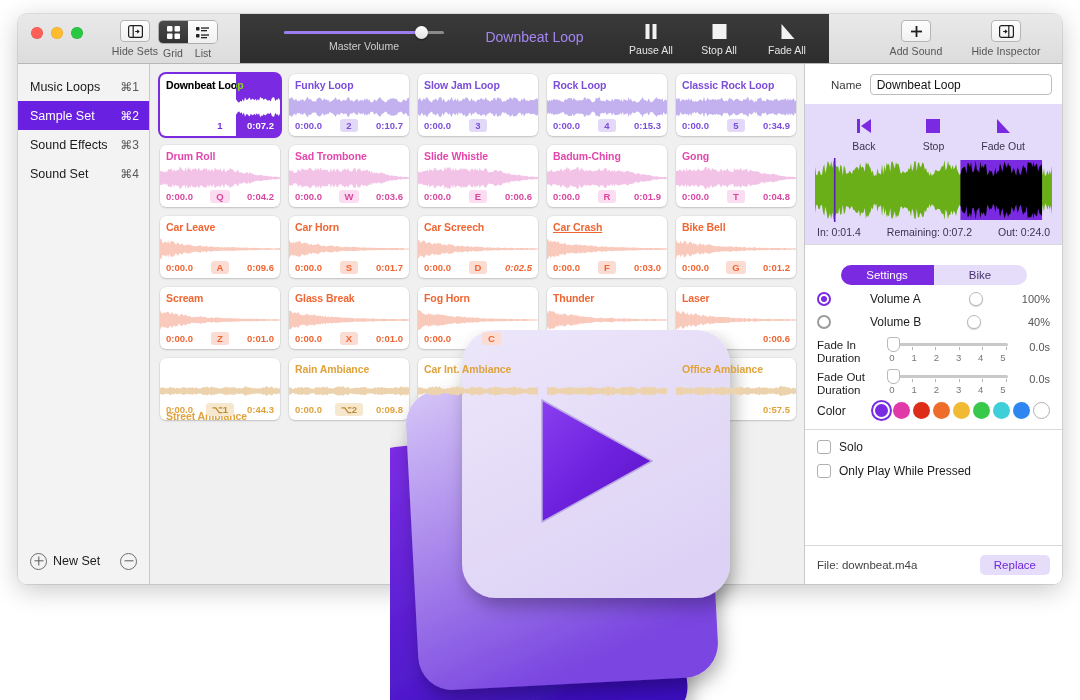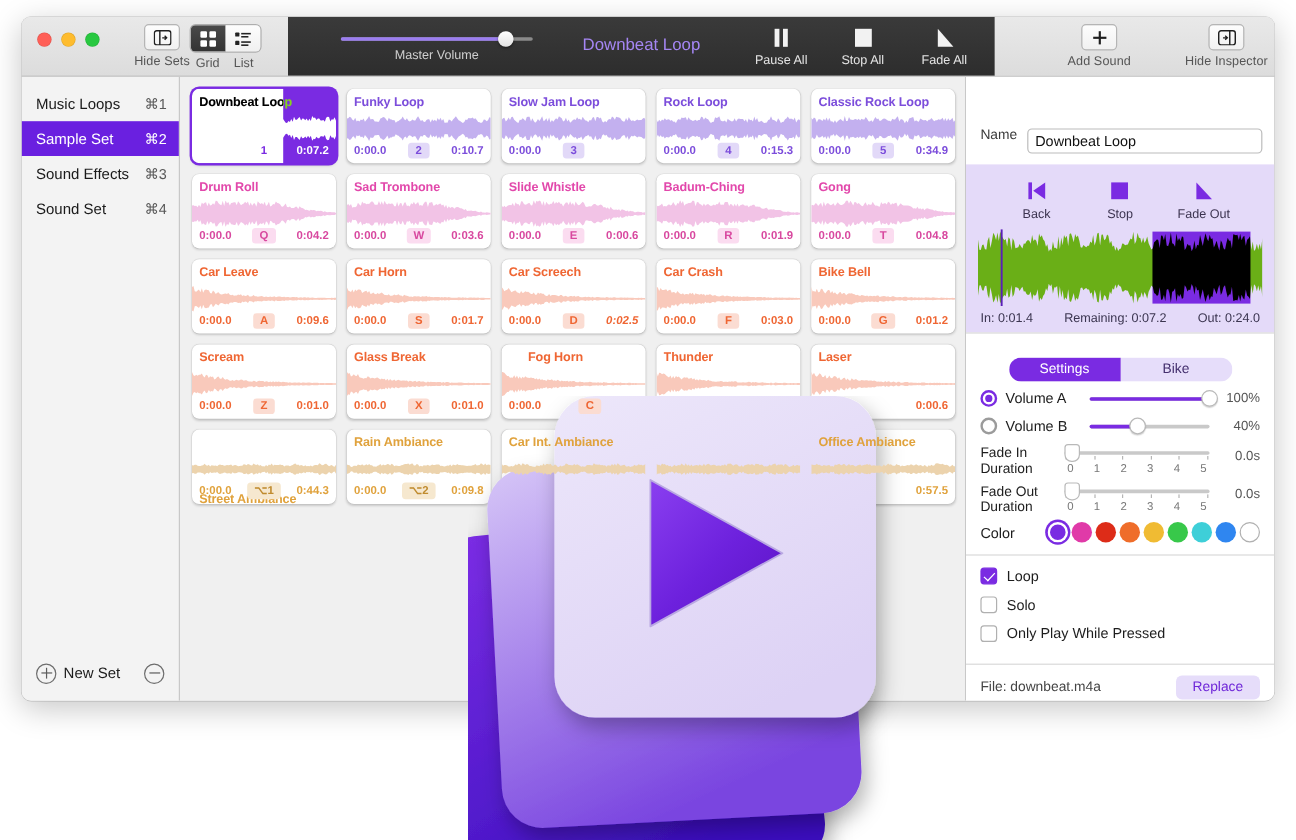--- a/index.html
+++ b/index.html
@@ -137,21 +137,21 @@
 
   
   .tile.sel { background: #7a2be2; box-shadow: 0 0 0 2px #7a2be2, 0 1px 3px rgba(0,0,0,.25); }
   .tile.sel .progress { position: absolute; left: 0; top: 0; bottom: 0; background: #fff; z-index: 1; }
   .tile.sel .tile-title { color: #fff; mix-blend-mode: normal; }
   .tile.sel .tile-foot { color: #fff; }
 
   
   .inspector { width: 258px; background: #fff; border-left: 1px solid #c8c8c8;
                display: flex; flex-direction: column; }
-  .insp-name { display: flex; gap: 8px; padding: 10px 10px 9px 12px; margin-top: 33px; }
+  .insp-name { display: flex; align-items: center; gap: 8px; padding: 10px 10px 9px 26px; }
   .insp-name label { font-size: 11.5px; color: #3a3a3a; }
   .name-field {
     flex: 1; height: 21px; border: 1px solid #bcbcbc; border-radius: 4px;
     background: #fff; font-size: 12px; color: #111; padding: 0 6px; font-family: inherit;
   }
   .insp-player { background: #e4daf9; padding: 8px 10px 6px 10px; }
   .pl-btns { display: flex; justify-content: space-around; padding: 2px 14px 0 14px; }
   .pl-b { display: flex; flex-direction: column; align-items: center; width: 62px; }
   .pl-ic { height: 24px; display:flex; align-items:center; justify-content:center; }
   .pl-lb { font-size: 10.5px; color: #3c3450; margin-top: 2px; }
@@ -159,21 +159,21 @@
   .pl-wave svg { width: 100%; height: 100%; display: block; }
   .pl-times { display: flex; justify-content: space-between; font-size: 10.5px; color: #3b3550; margin-top: 4px; padding: 0 2px;}
 
   .tabs-wrap { padding: 9px 0 7px 0; display: flex; justify-content: center;
                border-top: 1px solid #d9d9d9; }
   .tabs { display: flex; border-radius: 11px; overflow: hidden; width: 186px; margin-top: 11px; }
   .tab { flex: 1; text-align: center; font-size: 11.5px; padding: 4px 0; color: #45306e; background: #e6ddfa; }
   .tab.active { background: #7a2be2; color: #fff; }
 
   .settings { padding: 0 12px; }
-  .row { display: flex; align-items: center; margin-bottom: 9px; }
+  .row { display: flex; align-items: center; margin-bottom: 9px; gap: 32px; }
   .radio { width: 14px; height: 14px; border-radius: 50%; border: 2px solid #9b9b9b; flex: none; }
   .radio.on { border-color: #7a2be2; position: relative; }
   .radio.on::after { content:""; position: absolute; left:50%; top:50%; transform: translate(-50%,-50%);
                      width: 6px; height: 6px; border-radius: 50%; background: #7a2be2; }
   .row-lbl { font-size: 12px; color: #1d1d1d; margin-left: 7px; }
   .vol-lbl { width: 62px; }
   .sl { position: relative; flex: 1; height: 14px; margin: 0 8px; }
   .sl-track { position: absolute; top: 6px; left: 0; right: 0; height: 2.5px; background: #c9c9c9; border-radius: 2px; }
   .sl-fill { position: absolute; top: 6px; left: 0; height: 2.5px; background: #7a2be2; border-radius: 2px; }
   .sl-knob { position: absolute; top: 0px; width: 14px; height: 14px; border-radius: 50%;
@@ -317,21 +317,21 @@
       <div class="tb-right">
         <div class="tb-item" style="left:56px;">
           <div class="tb-btn">
             <svg width="13" height="13" viewBox="0 0 13 13">
               <rect x="5.6" y="1" width="1.8" height="11" fill="#1f1f1f"></rect>
               <rect x="1" y="5.6" width="11" height="1.8" fill="#1f1f1f"></rect>
             </svg>
           </div>
           <div class="tb-label">Add Sound</div>
         </div>
-        <div class="tb-item" style="left:148px; width:90px;">
+        <div class="tb-item" style="left:132px; width:90px;">
           <div class="tb-btn">
             <svg width="15" height="13" viewBox="0 0 15 13">
               <rect x="0.6" y="0.6" width="13.8" height="11.8" rx="2" fill="none" stroke="#1f1f1f" stroke-width="1.2"></rect>
               <line x1="9.8" y1="0.6" x2="9.8" y2="12.4" stroke="#1f1f1f" stroke-width="1.2"></line>
               <path d="M4.2 6.5 L7.6 6.5 M6 4.8 L7.8 6.5 L6 8.2" stroke="#1f1f1f" stroke-width="1.1" fill="none"></path>
             </svg>
           </div>
           <div class="tb-label">Hide Inspector</div>
         </div>
       </div>
@@ -532,21 +532,21 @@
                   <path d="M0.0,1.1 L1.2,2.7 L2.3,4.7 L3.5,3.8 L4.7,3.5 L5.8,1.9 L7.0,3.6 L8.2,5.5 L9.3,4.9 L10.5,4.3 L11.7,4.1 L12.8,5.5 L14.0,5.9 L15.1,6.6 L16.3,4.4 L17.5,6.1 L18.6,5.8 L19.8,4.7 L21.0,5.4 L22.1,5.2 L23.3,6.0 L24.5,7.0 L25.6,7.0 L26.8,5.8 L28.0,7.6 L29.1,7.6 L30.3,5.8 L31.5,6.8 L32.6,6.1 L33.8,6.7 L35.0,6.7 L36.1,8.1 L37.3,8.6 L38.4,8.4 L39.6,7.0 L40.8,8.7 L41.9,7.9 L43.1,7.8 L44.3,7.8 L45.4,8.1 L46.6,8.4 L47.8,8.9 L48.9,7.9 L50.1,7.8 L51.3,9.0 L52.4,8.8 L53.6,8.5 L54.8,9.3 L55.9,9.3 L57.1,8.6 L58.3,8.6 L59.4,9.1 L60.6,8.5 L61.7,9.2 L62.9,8.8 L64.1,8.7 L65.2,9.6 L66.4,9.7 L67.6,9.8 L68.7,9.6 L69.9,9.2 L71.1,9.8 L72.2,9.3 L73.4,9.6 L74.6,9.9 L75.7,9.2 L76.9,10.0 L78.1,9.9 L79.2,9.5 L80.4,9.5 L81.6,9.8 L82.7,10.0 L83.9,10.0 L85.0,10.0 L86.2,10.1 L87.4,9.6 L88.5,9.8 L89.7,10.2 L90.9,9.9 L92.0,10.1 L93.2,9.8 L94.4,9.8 L95.5,10.2 L96.7,10.2 L97.9,10.2 L99.0,9.9 L100.2,10.0 L101.4,10.2 L102.5,10.0 L103.7,10.1 L104.9,10.0 L106.0,10.2 L107.2,10.2 L108.3,10.1 L109.5,10.1 L110.7,10.4 L111.8,10.3 L113.0,10.3 L114.2,10.1 L115.3,10.4 L116.5,10.1 L117.7,10.4 L118.8,10.4 L120.0,10.3 L120.0,11.7 L118.8,11.6 L117.7,11.6 L116.5,11.9 L115.3,11.6 L114.2,11.9 L113.0,11.7 L111.8,11.7 L110.7,11.6 L109.5,11.9 L108.3,11.9 L107.2,11.8 L106.0,11.8 L104.9,12.0 L103.7,11.9 L102.5,12.0 L101.4,11.8 L100.2,12.0 L99.0,12.1 L97.9,11.8 L96.7,11.8 L95.5,11.8 L94.4,12.2 L93.2,12.2 L92.0,11.9 L90.9,12.1 L89.7,11.8 L88.5,12.2 L87.4,12.4 L86.2,11.9 L85.0,12.0 L83.9,12.0 L82.7,12.0 L81.6,12.2 L80.4,12.5 L79.2,12.5 L78.1,12.1 L76.9,12.0 L75.7,12.8 L74.6,12.1 L73.4,12.4 L72.2,12.7 L71.1,12.2 L69.9,12.8 L68.7,12.4 L67.6,12.2 L66.4,12.3 L65.2,12.4 L64.1,13.3 L62.9,13.2 L61.7,12.8 L60.6,13.5 L59.4,12.9 L58.3,13.4 L57.1,13.4 L55.9,12.7 L54.8,12.7 L53.6,13.5 L52.4,13.2 L51.3,13.0 L50.1,14.2 L48.9,14.1 L47.8,13.1 L46.6,13.6 L45.4,13.9 L44.3,14.2 L43.1,14.2 L41.9,14.1 L40.8,13.3 L39.6,15.0 L38.4,13.6 L37.3,13.4 L36.1,13.9 L35.0,15.3 L33.8,15.3 L32.6,15.9 L31.5,15.2 L30.3,16.2 L29.1,14.4 L28.0,14.4 L26.8,16.2 L25.6,15.0 L24.5,15.0 L23.3,16.0 L22.1,16.8 L21.0,16.6 L19.8,17.3 L18.6,16.2 L17.5,15.9 L16.3,17.6 L15.1,15.4 L14.0,16.1 L12.8,16.5 L11.7,17.9 L10.5,17.7 L9.3,17.1 L8.2,16.5 L7.0,18.4 L5.8,20.1 L4.7,18.5 L3.5,18.2 L2.3,17.3 L1.2,19.3 L0.0,20.9 Z" fill="#f9c9bb"></path>
                 </svg>
               </div>
               <div class="tile-foot">
                 <span style="color: rgb(239, 102, 51);">0:00.0</span>
                 <span class="keycap" style="background: rgb(251, 220, 210); color: rgb(239, 102, 51);">D</span>
                 <span style="color: rgb(239, 102, 51); font-style: italic;">0:02.5</span>
               </div>
             </div>
             <div class="tile">
-              <div class="tile-title" style="color: rgb(239, 102, 51);">Car Crash</div>
+              <div class="tile-title" style="color: rgb(239, 102, 51); text-decoration: underline;">Car Crash</div>
               <div class="wave">
                 <svg viewBox="0 0 120 22" preserveAspectRatio="none">
                   <path d="M0.0,1.0 L1.2,1.5 L2.3,4.6 L3.5,2.1 L4.7,3.7 L5.8,3.7 L7.0,3.5 L8.2,3.0 L9.3,4.7 L10.5,3.7 L11.7,3.4 L12.8,6.0 L14.0,5.4 L15.1,5.5 L16.3,6.6 L17.5,4.5 L18.6,5.7 L19.8,6.8 L21.0,7.3 L22.1,6.3 L23.3,7.6 L24.5,7.1 L25.6,7.0 L26.8,7.5 L28.0,5.9 L29.1,7.0 L30.3,6.0 L31.5,8.0 L32.6,6.3 L33.8,6.9 L35.0,7.2 L36.1,7.6 L37.3,6.7 L38.4,7.6 L39.6,6.9 L40.8,8.5 L41.9,7.5 L43.1,7.9 L44.3,7.3 L45.4,7.4 L46.6,8.4 L47.8,8.3 L48.9,7.8 L50.1,8.7 L51.3,8.9 L52.4,9.0 L53.6,8.7 L54.8,8.3 L55.9,8.3 L57.1,9.1 L58.3,8.5 L59.4,8.5 L60.6,8.9 L61.7,8.9 L62.9,9.4 L64.1,8.6 L65.2,9.0 L66.4,9.3 L67.6,8.9 L68.7,9.4 L69.9,9.1 L71.1,9.5 L72.2,9.2 L73.4,9.2 L74.6,9.3 L75.7,9.1 L76.9,9.3 L78.1,9.4 L79.2,9.5 L80.4,9.6 L81.6,9.6 L82.7,10.0 L83.9,9.4 L85.0,9.6 L86.2,9.5 L87.4,9.5 L88.5,9.9 L89.7,9.6 L90.9,9.7 L92.0,10.1 L93.2,9.7 L94.4,10.1 L95.5,9.9 L96.7,10.3 L97.9,10.1 L99.0,9.9 L100.2,10.0 L101.4,10.2 L102.5,10.0 L103.7,10.1 L104.9,10.0 L106.0,10.2 L107.2,10.2 L108.3,10.1 L109.5,10.1 L110.7,10.0 L111.8,10.2 L113.0,10.1 L114.2,10.2 L115.3,10.3 L116.5,10.2 L117.7,10.3 L118.8,10.4 L120.0,10.3 L120.0,11.7 L118.8,11.6 L117.7,11.7 L116.5,11.8 L115.3,11.7 L114.2,11.8 L113.0,11.9 L111.8,11.8 L110.7,12.0 L109.5,11.9 L108.3,11.9 L107.2,11.8 L106.0,11.8 L104.9,12.0 L103.7,11.9 L102.5,12.0 L101.4,11.8 L100.2,12.0 L99.0,12.1 L97.9,11.9 L96.7,11.7 L95.5,12.1 L94.4,11.9 L93.2,12.3 L92.0,11.9 L90.9,12.3 L89.7,12.4 L88.5,12.1 L87.4,12.5 L86.2,12.5 L85.0,12.4 L83.9,12.6 L82.7,12.0 L81.6,12.4 L80.4,12.4 L79.2,12.5 L78.1,12.6 L76.9,12.7 L75.7,12.9 L74.6,12.7 L73.4,12.8 L72.2,12.8 L71.1,12.5 L69.9,12.9 L68.7,12.6 L67.6,13.1 L66.4,12.7 L65.2,13.0 L64.1,13.4 L62.9,12.6 L61.7,13.1 L60.6,13.1 L59.4,13.5 L58.3,13.5 L57.1,12.9 L55.9,13.7 L54.8,13.7 L53.6,13.3 L52.4,13.0 L51.3,13.1 L50.1,13.3 L48.9,14.2 L47.8,13.7 L46.6,13.6 L45.4,14.6 L44.3,14.7 L43.1,14.1 L41.9,14.5 L40.8,13.5 L39.6,15.1 L38.4,14.4 L37.3,15.3 L36.1,14.4 L35.0,14.8 L33.8,15.1 L32.6,15.7 L31.5,14.0 L30.3,16.0 L29.1,15.0 L28.0,16.1 L26.8,14.5 L25.6,15.0 L24.5,14.9 L23.3,14.4 L22.1,15.7 L21.0,14.7 L19.8,15.2 L18.6,16.3 L17.5,17.5 L16.3,15.4 L15.1,16.5 L14.0,16.6 L12.8,16.0 L11.7,18.6 L10.5,18.3 L9.3,17.3 L8.2,19.0 L7.0,18.5 L5.8,18.3 L4.7,18.3 L3.5,19.9 L2.3,17.4 L1.2,20.5 L0.0,21.0 Z" fill="#f9c9bb"></path>
                 </svg>
               </div>
               <div class="tile-foot">
                 <span style="color: rgb(239, 102, 51);">0:00.0</span>
                 <span class="keycap" style="background: rgb(251, 220, 210); color: rgb(239, 102, 51);">F</span>
                 <span style="color: rgb(239, 102, 51);">0:03.0</span>
               </div>
@@ -584,21 +584,21 @@
                   <path d="M0.0,0.8 L1.2,2.5 L2.3,1.8 L3.5,4.7 L4.7,4.1 L5.8,2.9 L7.0,4.2 L8.2,4.3 L9.3,2.6 L10.5,5.4 L11.7,5.8 L12.8,6.0 L14.0,6.6 L15.1,6.0 L16.3,6.3 L17.5,4.5 L18.6,5.1 L19.8,6.5 L21.0,5.7 L22.1,5.9 L23.3,6.4 L24.5,5.8 L25.6,5.5 L26.8,6.4 L28.0,7.3 L29.1,6.5 L30.3,7.1 L31.5,6.6 L32.6,8.1 L33.8,6.6 L35.0,8.3 L36.1,6.8 L37.3,8.1 L38.4,8.1 L39.6,7.2 L40.8,8.5 L41.9,7.8 L43.1,7.5 L44.3,8.0 L45.4,8.2 L46.6,8.1 L47.8,8.0 L48.9,8.2 L50.1,8.0 L51.3,9.1 L52.4,8.2 L53.6,8.6 L54.8,9.1 L55.9,8.7 L57.1,8.3 L58.3,9.3 L59.4,8.8 L60.6,8.5 L61.7,9.2 L62.9,9.0 L64.1,9.0 L65.2,9.6 L66.4,9.7 L67.6,9.0 L68.7,9.5 L69.9,9.2 L71.1,9.4 L72.2,9.3 L73.4,9.3 L74.6,9.6 L75.7,9.3 L76.9,9.3 L78.1,9.4 L79.2,10.0 L80.4,9.3 L81.6,9.9 L82.7,9.4 L83.9,9.4 L85.0,9.5 L86.2,10.1 L87.4,9.7 L88.5,9.9 L89.7,9.9 L90.9,9.9 L92.0,9.9 L93.2,9.7 L94.4,9.7 L95.5,9.8 L96.7,10.0 L97.9,10.1 L99.0,10.1 L100.2,10.2 L101.4,10.0 L102.5,10.1 L103.7,10.1 L104.9,10.1 L106.0,10.0 L107.2,10.3 L108.3,10.1 L109.5,10.2 L110.7,10.2 L111.8,10.3 L113.0,10.1 L114.2,10.1 L115.3,10.1 L116.5,10.1 L117.7,10.1 L118.8,10.4 L120.0,10.3 L120.0,11.7 L118.8,11.6 L117.7,11.9 L116.5,11.9 L115.3,11.9 L114.2,11.9 L113.0,11.9 L111.8,11.7 L110.7,11.8 L109.5,11.8 L108.3,11.9 L107.2,11.7 L106.0,12.0 L104.9,11.9 L103.7,11.9 L102.5,11.9 L101.4,12.0 L100.2,11.8 L99.0,11.9 L97.9,11.9 L96.7,12.0 L95.5,12.2 L94.4,12.3 L93.2,12.3 L92.0,12.1 L90.9,12.1 L89.7,12.1 L88.5,12.1 L87.4,12.3 L86.2,11.9 L85.0,12.5 L83.9,12.6 L82.7,12.6 L81.6,12.1 L80.4,12.7 L79.2,12.0 L78.1,12.6 L76.9,12.7 L75.7,12.7 L74.6,12.4 L73.4,12.7 L72.2,12.7 L71.1,12.6 L69.9,12.8 L68.7,12.5 L67.6,13.0 L66.4,12.3 L65.2,12.4 L64.1,13.0 L62.9,13.0 L61.7,12.8 L60.6,13.5 L59.4,13.2 L58.3,12.7 L57.1,13.7 L55.9,13.3 L54.8,12.9 L53.6,13.4 L52.4,13.8 L51.3,12.9 L50.1,14.0 L48.9,13.8 L47.8,14.0 L46.6,13.9 L45.4,13.8 L44.3,14.0 L43.1,14.5 L41.9,14.2 L40.8,13.5 L39.6,14.8 L38.4,13.9 L37.3,13.9 L36.1,15.2 L35.0,13.7 L33.8,15.4 L32.6,13.9 L31.5,15.4 L30.3,14.9 L29.1,15.5 L28.0,14.7 L26.8,15.6 L25.6,16.5 L24.5,16.2 L23.3,15.6 L22.1,16.1 L21.0,16.3 L19.8,15.5 L18.6,16.9 L17.5,17.5 L16.3,15.7 L15.1,16.0 L14.0,15.4 L12.8,16.0 L11.7,16.2 L10.5,16.6 L9.3,19.4 L8.2,17.7 L7.0,17.8 L5.8,19.1 L4.7,17.9 L3.5,17.3 L2.3,20.2 L1.2,19.5 L0.0,21.2 Z" fill="#f9c9bb"></path>
                 </svg>
               </div>
               <div class="tile-foot">
                 <span style="color: rgb(239, 102, 51);">0:00.0</span>
                 <span class="keycap" style="background: rgb(251, 220, 210); color: rgb(239, 102, 51);">X</span>
                 <span style="color: rgb(239, 102, 51);">0:01.0</span>
               </div>
             </div>
             <div class="tile">
-              <div class="tile-title" style="color: rgb(239, 102, 51); margin-left: 16px;">Fog Horn</div>
+              <div class="tile-title" style="color: rgb(239, 102, 51);">Fog Horn</div>
               <div class="wave">
                 <svg viewBox="0 0 120 22" preserveAspectRatio="none">
                   <path d="M0.0,0.8 L1.2,1.2 L2.3,1.7 L3.5,3.0 L4.7,4.4 L5.8,4.3 L7.0,5.8 L8.2,5.6 L9.3,5.8 L10.5,3.8 L11.7,5.9 L12.8,3.9 L14.0,6.7 L15.1,4.7 L16.3,6.6 L17.5,5.0 L18.6,6.0 L19.8,4.6 L21.0,5.5 L22.1,5.8 L23.3,5.9 L24.5,5.5 L25.6,6.0 L26.8,5.9 L28.0,7.0 L29.1,6.2 L30.3,7.5 L31.5,6.5 L32.6,7.7 L33.8,7.1 L35.0,7.8 L36.1,7.7 L37.3,8.4 L38.4,7.0 L39.6,7.6 L40.8,7.6 L41.9,7.1 L43.1,8.2 L44.3,7.8 L45.4,8.6 L46.6,7.5 L47.8,8.1 L48.9,9.0 L50.1,8.1 L51.3,8.8 L52.4,8.4 L53.6,8.7 L54.8,8.3 L55.9,9.1 L57.1,8.4 L58.3,8.9 L59.4,8.6 L60.6,8.5 L61.7,9.4 L62.9,9.5 L64.1,9.5 L65.2,8.9 L66.4,9.4 L67.6,9.4 L68.7,9.7 L69.9,9.6 L71.1,9.5 L72.2,9.6 L73.4,9.2 L74.6,9.4 L75.7,9.7 L76.9,9.7 L78.1,9.8 L79.2,9.9 L80.4,9.6 L81.6,10.0 L82.7,9.8 L83.9,10.1 L85.0,9.4 L86.2,9.7 L87.4,9.8 L88.5,10.1 L89.7,10.2 L90.9,10.1 L92.0,9.9 L93.2,9.8 L94.4,10.1 L95.5,10.2 L96.7,9.9 L97.9,10.2 L99.0,9.8 L100.2,10.1 L101.4,10.2 L102.5,10.2 L103.7,10.3 L104.9,10.1 L106.0,10.0 L107.2,10.0 L108.3,10.3 L109.5,10.1 L110.7,10.4 L111.8,10.2 L113.0,10.4 L114.2,10.3 L115.3,10.4 L116.5,10.4 L117.7,10.4 L118.8,10.4 L120.0,10.4 L120.0,11.6 L118.8,11.6 L117.7,11.6 L116.5,11.6 L115.3,11.6 L114.2,11.7 L113.0,11.6 L111.8,11.8 L110.7,11.6 L109.5,11.9 L108.3,11.7 L107.2,12.0 L106.0,12.0 L104.9,11.9 L103.7,11.7 L102.5,11.8 L101.4,11.8 L100.2,11.9 L99.0,12.2 L97.9,11.8 L96.7,12.1 L95.5,11.8 L94.4,11.9 L93.2,12.2 L92.0,12.1 L90.9,11.9 L89.7,11.8 L88.5,11.9 L87.4,12.2 L86.2,12.3 L85.0,12.6 L83.9,11.9 L82.7,12.2 L81.6,12.0 L80.4,12.4 L79.2,12.1 L78.1,12.2 L76.9,12.3 L75.7,12.3 L74.6,12.6 L73.4,12.8 L72.2,12.4 L71.1,12.5 L69.9,12.4 L68.7,12.3 L67.6,12.6 L66.4,12.6 L65.2,13.1 L64.1,12.5 L62.9,12.5 L61.7,12.6 L60.6,13.5 L59.4,13.4 L58.3,13.1 L57.1,13.6 L55.9,12.9 L54.8,13.7 L53.6,13.3 L52.4,13.6 L51.3,13.2 L50.1,13.9 L48.9,13.0 L47.8,13.9 L46.6,14.5 L45.4,13.4 L44.3,14.2 L43.1,13.8 L41.9,14.9 L40.8,14.4 L39.6,14.4 L38.4,15.0 L37.3,13.6 L36.1,14.3 L35.0,14.2 L33.8,14.9 L32.6,14.3 L31.5,15.5 L30.3,14.5 L29.1,15.8 L28.0,15.0 L26.8,16.1 L25.6,16.0 L24.5,16.5 L23.3,16.1 L22.1,16.2 L21.0,16.5 L19.8,17.4 L18.6,16.0 L17.5,17.0 L16.3,15.4 L15.1,17.3 L14.0,15.3 L12.8,18.1 L11.7,16.1 L10.5,18.2 L9.3,16.2 L8.2,16.4 L7.0,16.2 L5.8,17.7 L4.7,17.6 L3.5,19.0 L2.3,20.3 L1.2,20.8 L0.0,21.2 Z" fill="#f9c9bb"></path>
                 </svg>
               </div>
               <div class="tile-foot">
                 <span style="color: rgb(239, 102, 51);">0:00.0</span>
                 <span class="keycap" style="background: rgb(251, 220, 210); color: rgb(239, 102, 51);">C</span>
                 <span style="color: rgb(239, 102, 51);"></span>
               </div>
@@ -841,24 +841,20 @@
                 <div class="sw" style="background: rgb(240, 187, 51);"></div>
                 <div class="sw" style="background: rgb(56, 200, 74);"></div>
                 <div class="sw" style="background: rgb(62, 207, 216);"></div>
                 <div class="sw" style="background: rgb(47, 134, 240);"></div>
                 <div class="sw empty"></div>
               </div>
           </div>
         </div>
 
         <div class="checks" id="checkList">
-            <div class="chk-row">
-              <div class="chk on"></div>
-              <div class="chk-lbl">Loop</div>
-            </div>
             <div class="chk-row">
               <div class="chk"></div>
               <div class="chk-lbl">Solo</div>
             </div>
             <div class="chk-row">
               <div class="chk"></div>
               <div class="chk-lbl">Only Play While Pressed</div>
             </div>
           </div>
 

